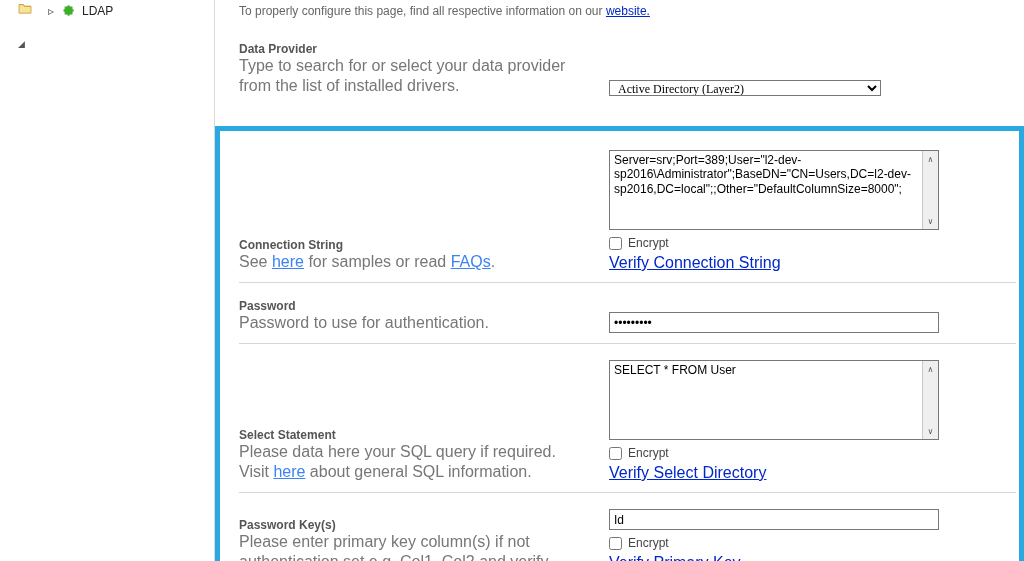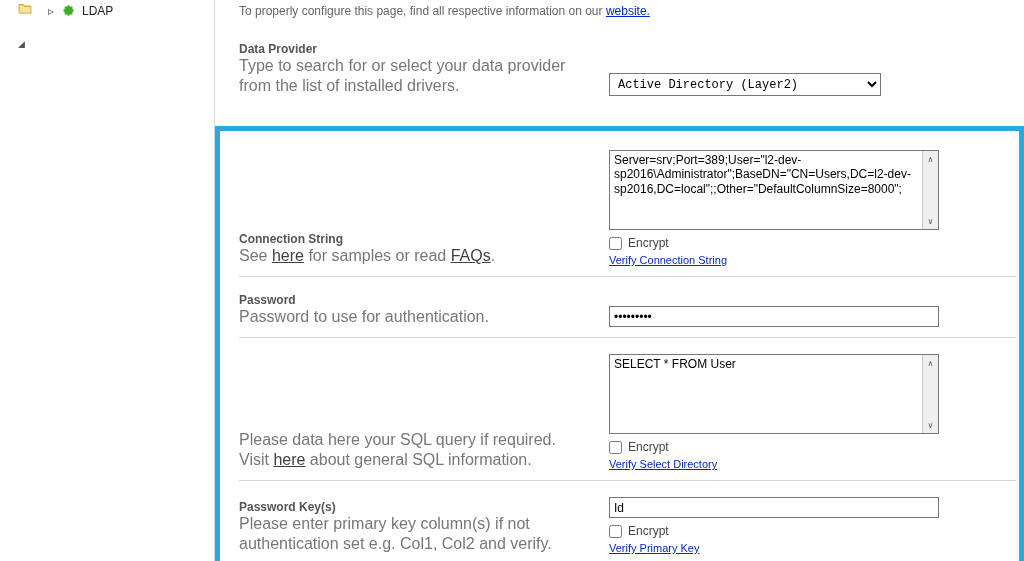--- a/index.html
+++ b/index.html
@@ -95,28 +95,28 @@
   .label-title {
     font-weight: bold;
     color: #555;
     font-size: 12px;
   }
   .label-help {
     color: #777;
     font-size: 16px;
     line-height: 1.25;
   }
-  .label-help a { color: #404040; text-decoration: underline; }
+  .label-help a { color: #3b82f6; text-decoration: underline; }
 
   select {
     width: 272px;
-    height: 23px;
+    height: 16px;
     border: 1px solid #777;
     background: #fff;
-    font-family: Liberation Mono, monospace;
+    font-family: Liberation Serif, serif;
     font-size: 12px;
     padding: 0 4px;
   }
 
   .textarea-wrap {
     display: flex;
     width: 330px;
     border: 1px solid #777;
     box-sizing: border-box;
   }
@@ -172,21 +172,21 @@
   }
   .cb-row input[type=checkbox] {
     width: 13px; height: 13px; margin: 0;
     accent-color: #555;
   }
 
   .linklike {
     color: #0027c9;
     text-decoration: underline;
     cursor: pointer;
-    font-size: 11px;
+    font-size: 16px;
     align-self: flex-start;
   }
 
   
   .highlight-box {
     position: absolute;
     left: 0;
     right: 0;
     top: 126px;
     bottom: 0;
@@ -285,20 +285,21 @@
         <div class="label-title">Password</div>
         <div class="label-help">Password to use for authentication.</div>
       </div>
       <div class="form-right">
         <input type="text" value="•••••••••" style="">
       </div>
     </div>
 
     <div class="form-row divider">
       <div class="form-left">
+        <div class="label-title">Select Statement</div>
         <div class="label-help">
           <span>Please data here your SQL query if required. Visit </span><a href="#">here</a><span> about general SQL information.</span>
         </div>
       </div>
       <div class="form-right">
         <div class="textarea-wrap">
           <textarea style="">SELECT * FROM User</textarea>
           <div class="textarea-scroll">
             <div class="scroll-btn">∧</div>
             <div class="scroll-btn">∨</div>

